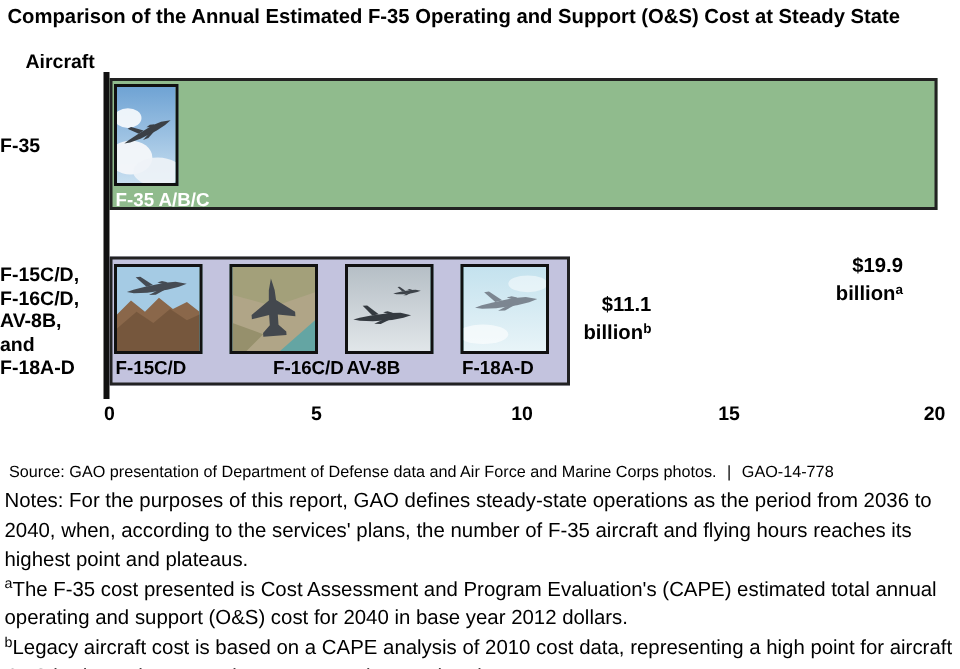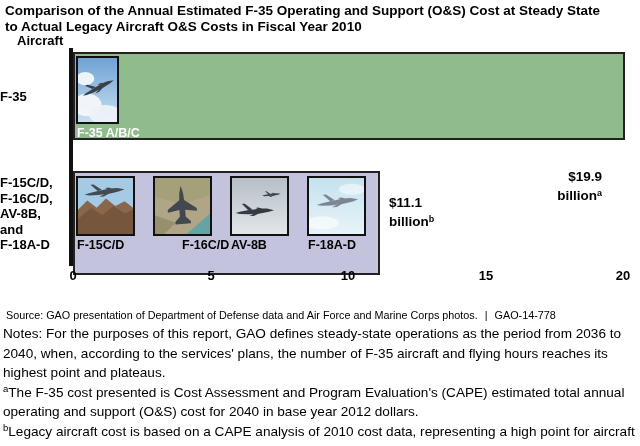--- a/index.html
+++ b/index.html
@@ -5,31 +5,31 @@
   html,body{margin:0;padding:0;background:#fff;}
   .canvas{
     position:relative;width:640px;height:446px;background:#ffffff;overflow:hidden;
     font-family:"Liberation Sans", sans-serif;color:#000;
   }
   .title{position:absolute;left:5px;top:3px;width:633px;font-size:13.5px;font-weight:bold;line-height:16px;}
   .y-axis-title{position:absolute;left:17px;top:33px;font-size:13px;font-weight:bold;}
   .axis-line{position:absolute;left:69px;top:48px;width:4px;height:218px;background:#111;}
   .bar{position:absolute;box-sizing:border-box;border:2px solid #222;}
   .bar-f35{left:73px;top:52px;width:552px;height:88px;background:#90BB8D;}
-  .bar-legacy{left:73px;top:171px;width:307px;height:104px;background:#C3C3DE;}
+  .bar-legacy{left:73px;top:171px;width:307px;height:86px;background:#C3C3DE;}
   .photo{position:absolute;box-sizing:border-box;border:2px solid #111;background:#9cc;overflow:hidden;}
   .photo svg{display:block;width:100%;height:100%;}
   .photo-caption{position:absolute;font-size:12.5px;font-weight:bold;white-space:nowrap;}
   .caption-white{color:#fff;}
   .caption-black{color:#000;}
   .cat-label{position:absolute;left:0;width:62px;text-align:left;font-size:13px;font-weight:bold;line-height:15.5px;}
   .value-label{position:absolute;font-size:13.5px;font-weight:bold;line-height:16px;}
   .value-label sup{font-size:9px;vertical-align:4px;}
   .val-f35{right:21px;top:79px;text-align:right;margin-top:36px;}
-  .val-legacy{left:389px;top:195px;text-align:left;}
+  .val-legacy{left:389px;top:195px;text-align:right;}
   .xtick{position:absolute;top:268px;width:40px;margin-left:-20px;text-align:center;font-size:13px;font-weight:bold;}
   .x-axis-title{position:absolute;left:72px;top:288px;font-size:13.5px;font-weight:bold;}
   .source-line{position:absolute;left:6px;top:309px;font-size:10.8px;white-space:nowrap;}
   .source-line .sep{padding:0 7px;}
   .notes{position:absolute;left:3px;top:324px;width:636px;font-size:13.6px;line-height:19.5px;}
   .notes p{margin:0;}
   .notes sup{font-size:9.5px;vertical-align:5px;line-height:0;}
   .defs-holder{position:absolute;width:0;height:0;overflow:hidden;}
 </style>
 </head>
@@ -60,21 +60,20 @@
           <stop offset="1" stop-color="#e8f4f8"></stop>
       </linearGradient>
     </defs>
   </svg>
 </div>
 
 <div class="canvas">
 
   <div class="title">
     <div>Comparison of the Annual Estimated F-35 Operating and Support (O&amp;S) Cost at Steady State</div>
-    <div>to Actual Legacy Aircraft O&amp;S Costs in Fiscal Year 2010</div>
   </div>
 
   <div class="y-axis-title">Aircraft</div>
 
   <div class="axis-line"></div>
 
   <div class="cat-label" style="top:89px;">F-35</div>
   <div class="cat-label" style="top:175px;">
     <div>F-15C/D,</div>
     <div>F-16C/D,</div>

